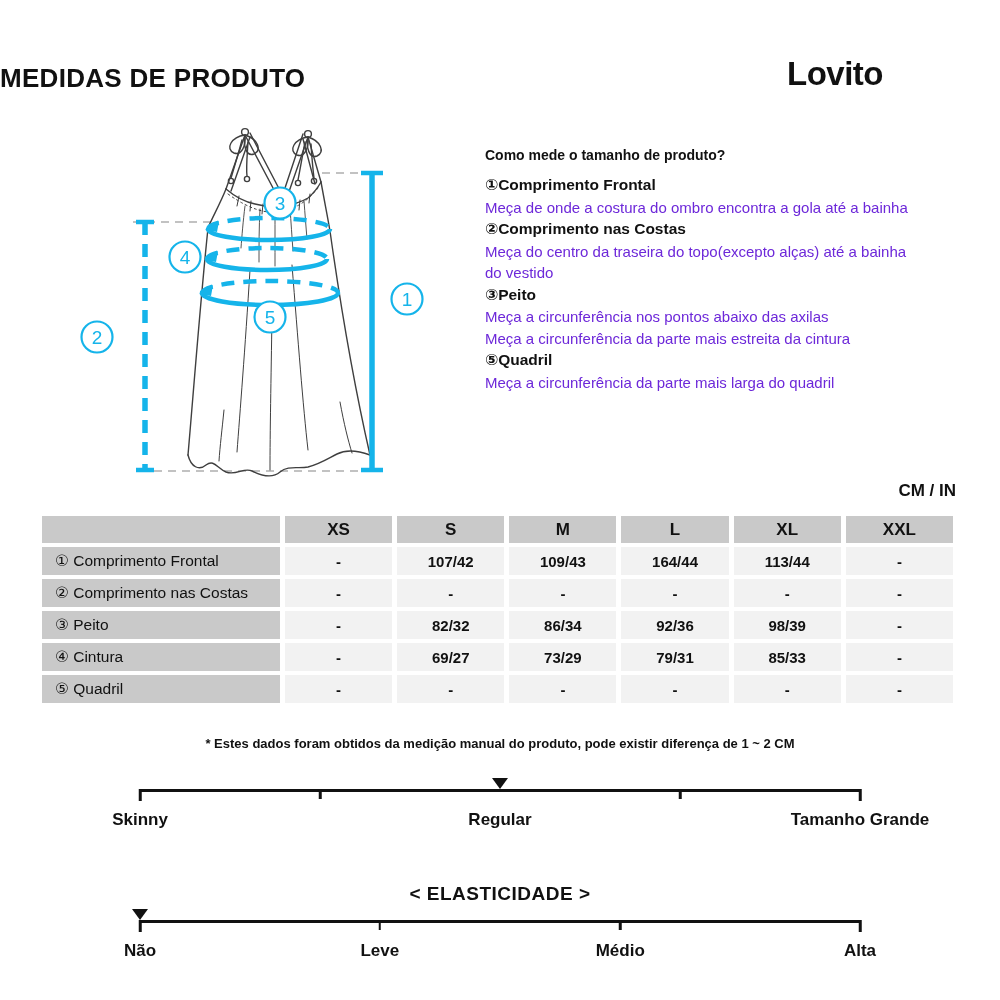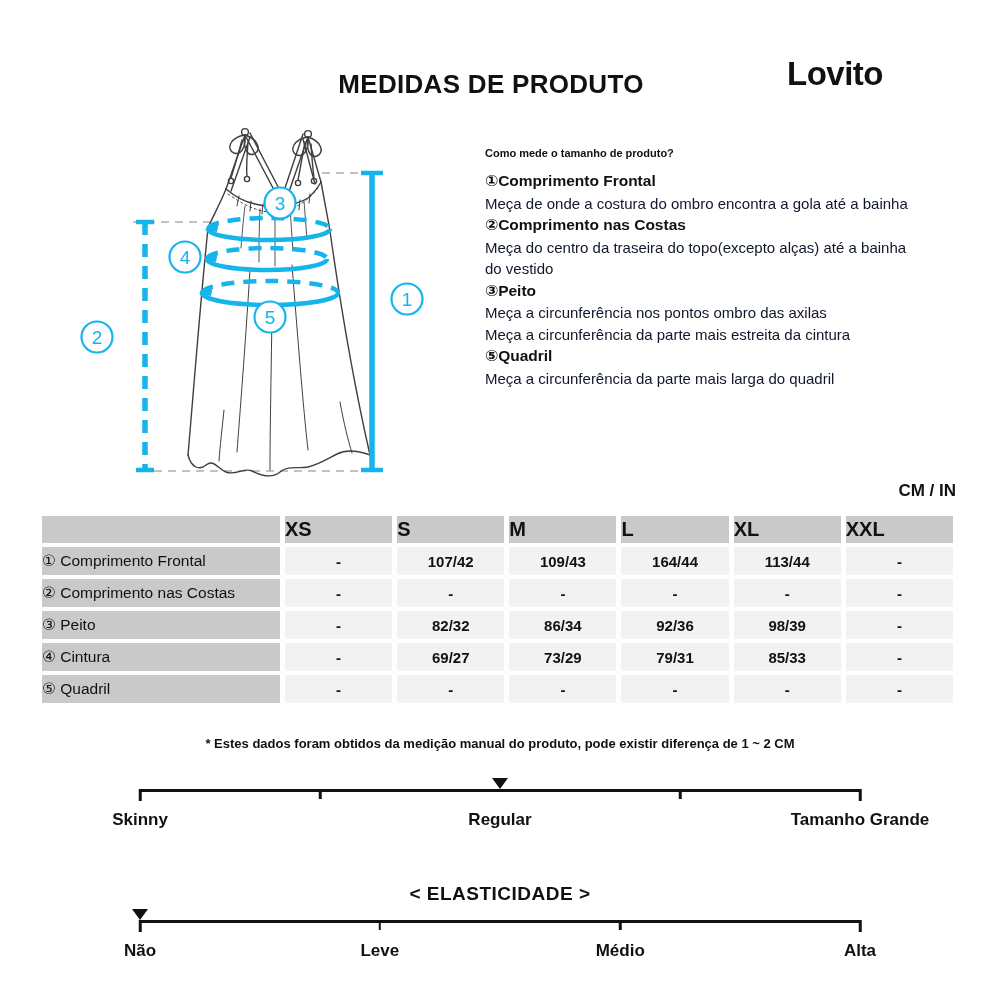--- a/index.html
+++ b/index.html
@@ -1,38 +1,38 @@
 <!DOCTYPE html>
 <html><head>
 <meta charset="utf-8">
 <style>
   html,body{margin:0;padding:0;background:#fff}
   body{width:1000px;height:1000px;font-family:"Liberation Sans","DejaVu Sans",sans-serif;color:#111}
   .page{position:relative;width:1000px;height:1000px;background:#fff;overflow:hidden}
 
-  .title{position:absolute;top:63px;left:0;width:970px;margin:6px;text-align:center;
+  .title{position:absolute;top:63px;left:0;width:970px;margin:0;
          font-size:26px;font-weight:800;letter-spacing:.3px}
   .brand{position:absolute;top:55px;left:787px;font-size:33px;font-weight:800;letter-spacing:-.5px}
 
   .diagram{position:absolute;left:40px;top:110px}
 
   .instructions{position:absolute;left:485px;top:147px;width:424px}
-  .instr-title{margin:0 0 11px;font-size:11px;font-weight:800}
+  .instr-title{margin:0 0 11px;font-size:14px;font-weight:800}
   .item-name{font-size:15.5px;font-weight:700;line-height:21.5px}
-  .item-desc{font-size:15px;font-weight:400;color:#0f172a;line-height:21.5px}
+  .item-desc{font-size:15px;font-weight:400;color:#6d28d9;line-height:21.5px}
   .circ{font-family:"DejaVu Sans",sans-serif}
 
   .unit{position:absolute;top:481px;right:44px;font-size:17px;font-weight:800}
 
   .size-table{position:absolute;left:37px;top:512px;width:921px;border-collapse:separate;
               border-spacing:5px 4px;table-layout:fixed}
   .size-table th,.size-table td{padding:0}
-  th.colh{background:#c9c9c9;height:27px;font-size:20px;font-weight:700;text-align:left}
+  th.colh{background:#c9c9c9;height:27px;font-size:17px;font-weight:700;text-align:center}
   th.rowh{background:#c9c9c9;height:28px;font-size:15.5px;font-weight:400;text-align:left;
-          white-space:nowrap}
+          padding-left:13px;white-space:nowrap}
   .size-table td{background:#f2f2f2;text-align:center;font-size:15px;font-weight:700}
 
   .footnote{position:absolute;top:736px;left:0;width:1000px;text-align:center;
             font-size:13px;font-weight:700}
 
   .scale{position:absolute;left:140px;width:720px}
   .scale-title{margin:0 0 15px;text-align:center;font-size:19px;font-weight:800;letter-spacing:.5px}
   .scale-track{position:relative;height:13px}
   .scale-line{position:absolute;top:0;left:0;right:0;height:2.5px;background:#111}
   .tick{position:absolute;top:0;width:2.5px;background:#111;transform:translateX(-50%)}
@@ -168,21 +168,21 @@
   </svg>
 
   <div class="instructions">
     <h2 class="instr-title">Como mede o tamanho de produto?</h2>
     <div id="instr-list">
         <div class="item-name"><span class="circ">①</span>Comprimento Frontal</div>
         <div class="item-desc">Meça de onde a costura do ombro encontra a gola até a bainha</div>
         <div class="item-name"><span class="circ">②</span>Comprimento nas Costas</div>
         <div class="item-desc">Meça do centro da traseira do topo(excepto alças) até a bainha do vestido</div>
         <div class="item-name"><span class="circ">③</span>Peito</div>
-        <div class="item-desc">Meça a circunferência nos pontos ombro das axilas</div>
+        <div class="item-desc">Meça a circunferência nos pontos abaixo das axilas</div>
         <div class="item-desc">Meça a circunferência da parte mais estreita da cintura</div>
         <div class="item-name"><span class="circ">⑤</span>Quadril</div>
         <div class="item-desc">Meça a circunferência da parte mais larga do quadril</div>
       </div>
   </div>
 
   <div class="unit">CM / IN</div>
 
   <table class="size-table">
     <colgroup>

